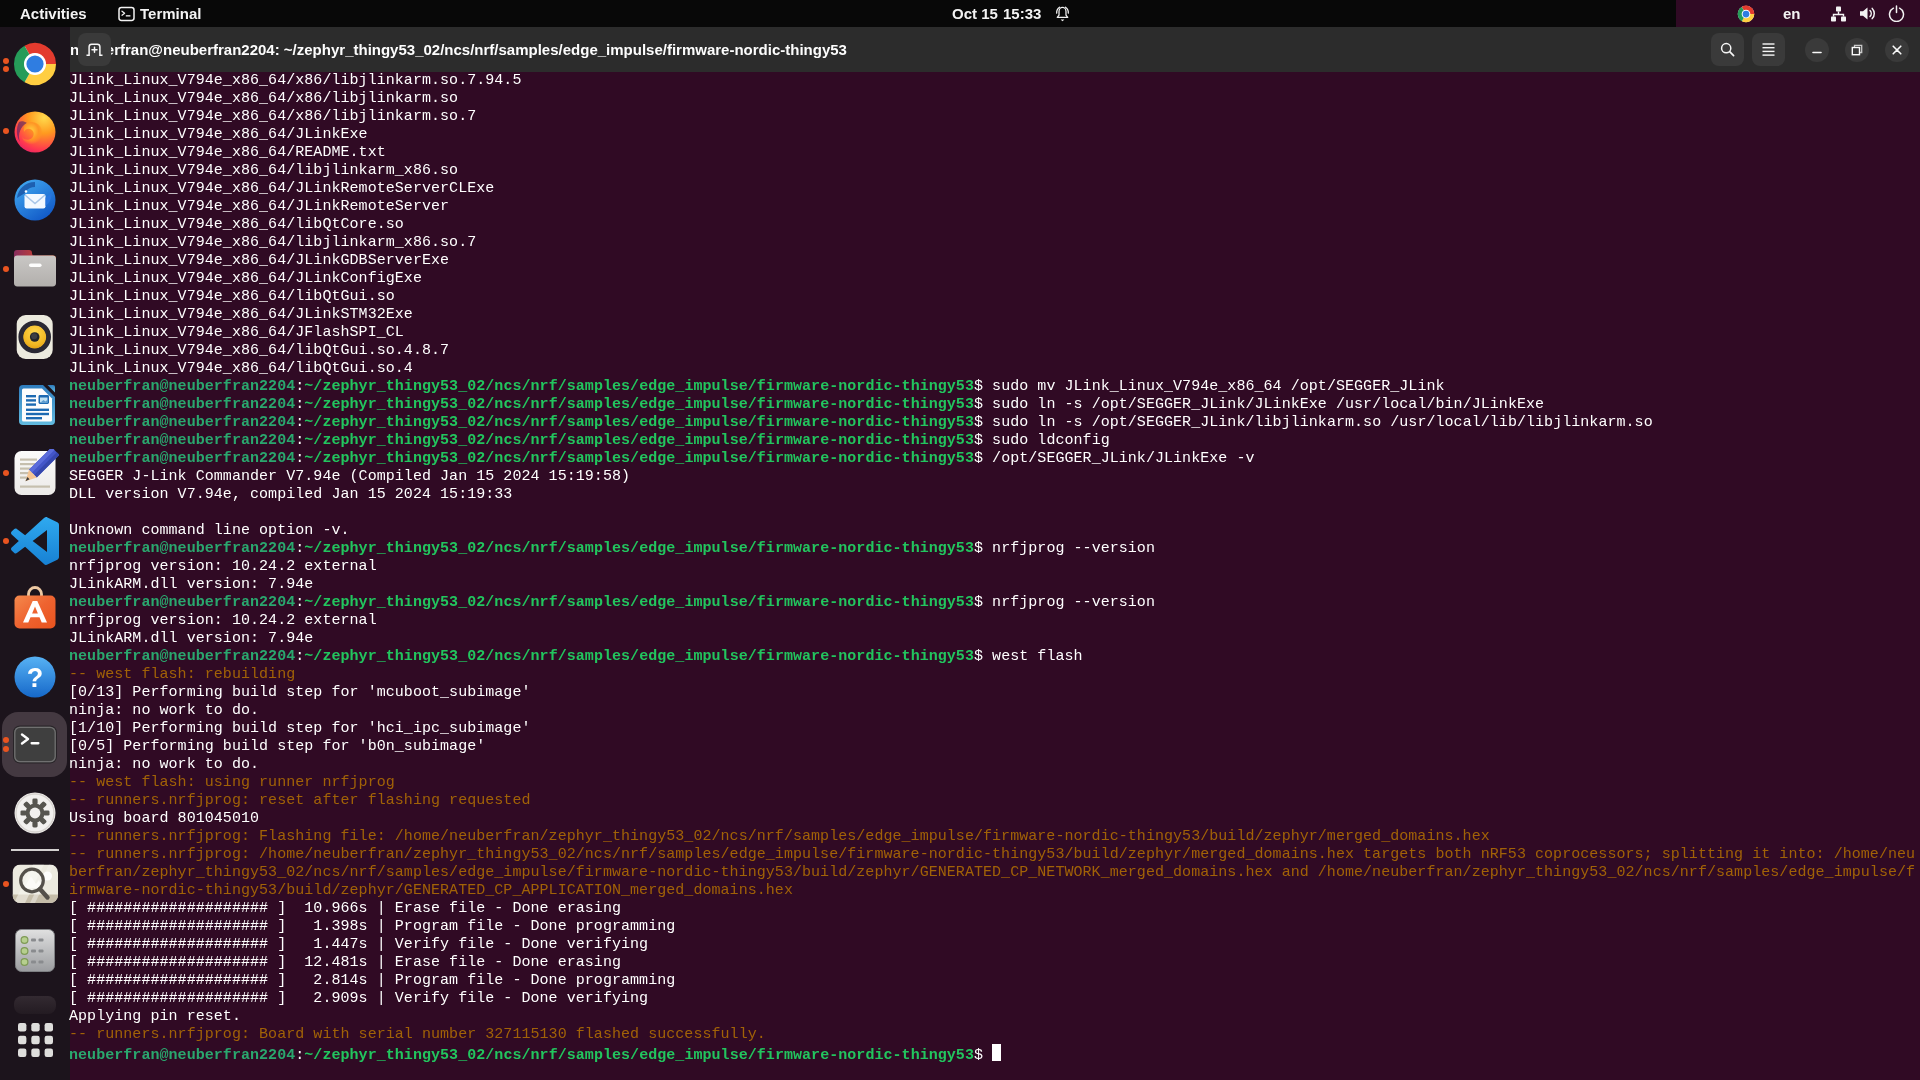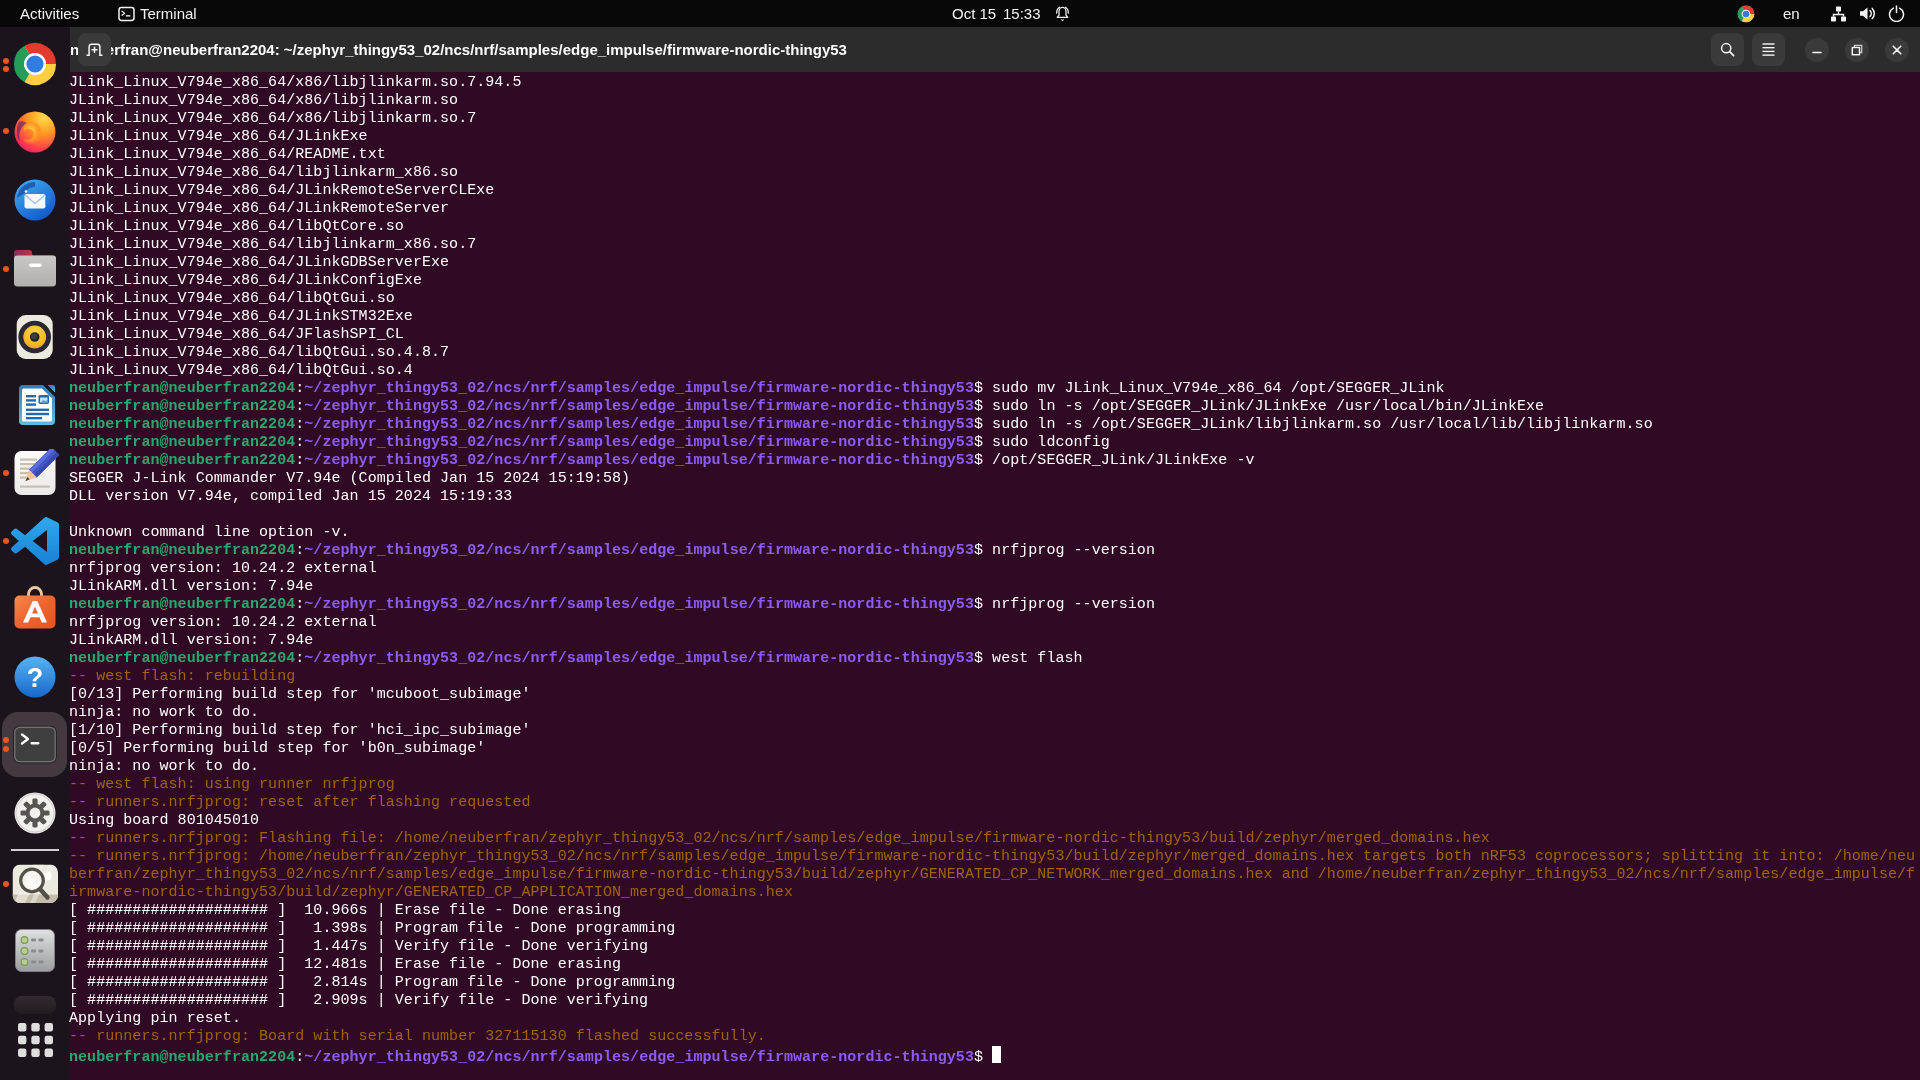--- a/index.html
+++ b/index.html
@@ -1,28 +1,28 @@
 <!DOCTYPE html>
 <html><head>
 <meta charset="utf-8">
 <style>
   html,body{margin:0;padding:0;width:1920px;height:1080px;overflow:hidden;background:#300a24;}
-  #topbar{position:absolute;left:0;top:0;width:1920px;height:27px;background:#080808;
-    font-family:"Liberation Sans",sans-serif;color:#f3f3f3;}
+  #topbar{position:absolute;left:0;top:0;width:1676px;height:27px;background:#080808;
+    font-family:"Liberation Sans",sans-serif;color:#f3f3f3;font-weight:bold;}
   .tb{position:absolute;top:0;height:27px;line-height:27px;font-size:15px;}
   #dock{position:absolute;left:0;top:27px;width:70px;height:1053px;background:#1c141c;}
   #hdr{position:absolute;left:70px;top:27px;width:1850px;height:45px;background:#2c2c2c;}
   #title{position:absolute;left:0;top:0;width:1850px;height:45px;line-height:45px;
     font-family:"Liberation Sans",sans-serif;font-size:15px;font-weight:700;color:#fdfdfd;}
   .hbtn{position:absolute;top:6px;width:33px;height:33px;border-radius:8px;background:#3a3a3a;}
   .cbtn{position:absolute;top:38px;width:24px;height:24px;border-radius:12px;background:#3a3a3a;}
-  #term{position:absolute;left:69px;top:64px;margin:0;padding:10px 0 0 0;
+  #term{position:absolute;left:69px;top:72px;margin:0;padding:0 0 0 0;
     font-family:"Liberation Mono",monospace;font-size:15px;line-height:18px;color:#ffffff;white-space:pre;letter-spacing:0.048px;}
   .p{color:#2aa76e;font-weight:700;}
-  .d{color:#8b5cf6;font-weight:700;}
+  .d{color:#22c55e;font-weight:700;}
   .o{color:#a16207;}
   .cur{display:inline-block;width:9px;height:17px;background:#ffffff;vertical-align:-2.5px;}
   .ico{position:absolute;left:11px;width:48px;height:48px;}
   .dot{position:absolute;left:3px;width:6px;height:6px;border-radius:3px;background:#e95420;}
 </style>
 </head>
 <body>
 <div id="topbar">
   <span class="tb" style="left:20px;">Activities</span>
   <svg style="position:absolute;left:118px;top:5.5px;width:17px;height:16px;" viewBox="0 0 17 16">

